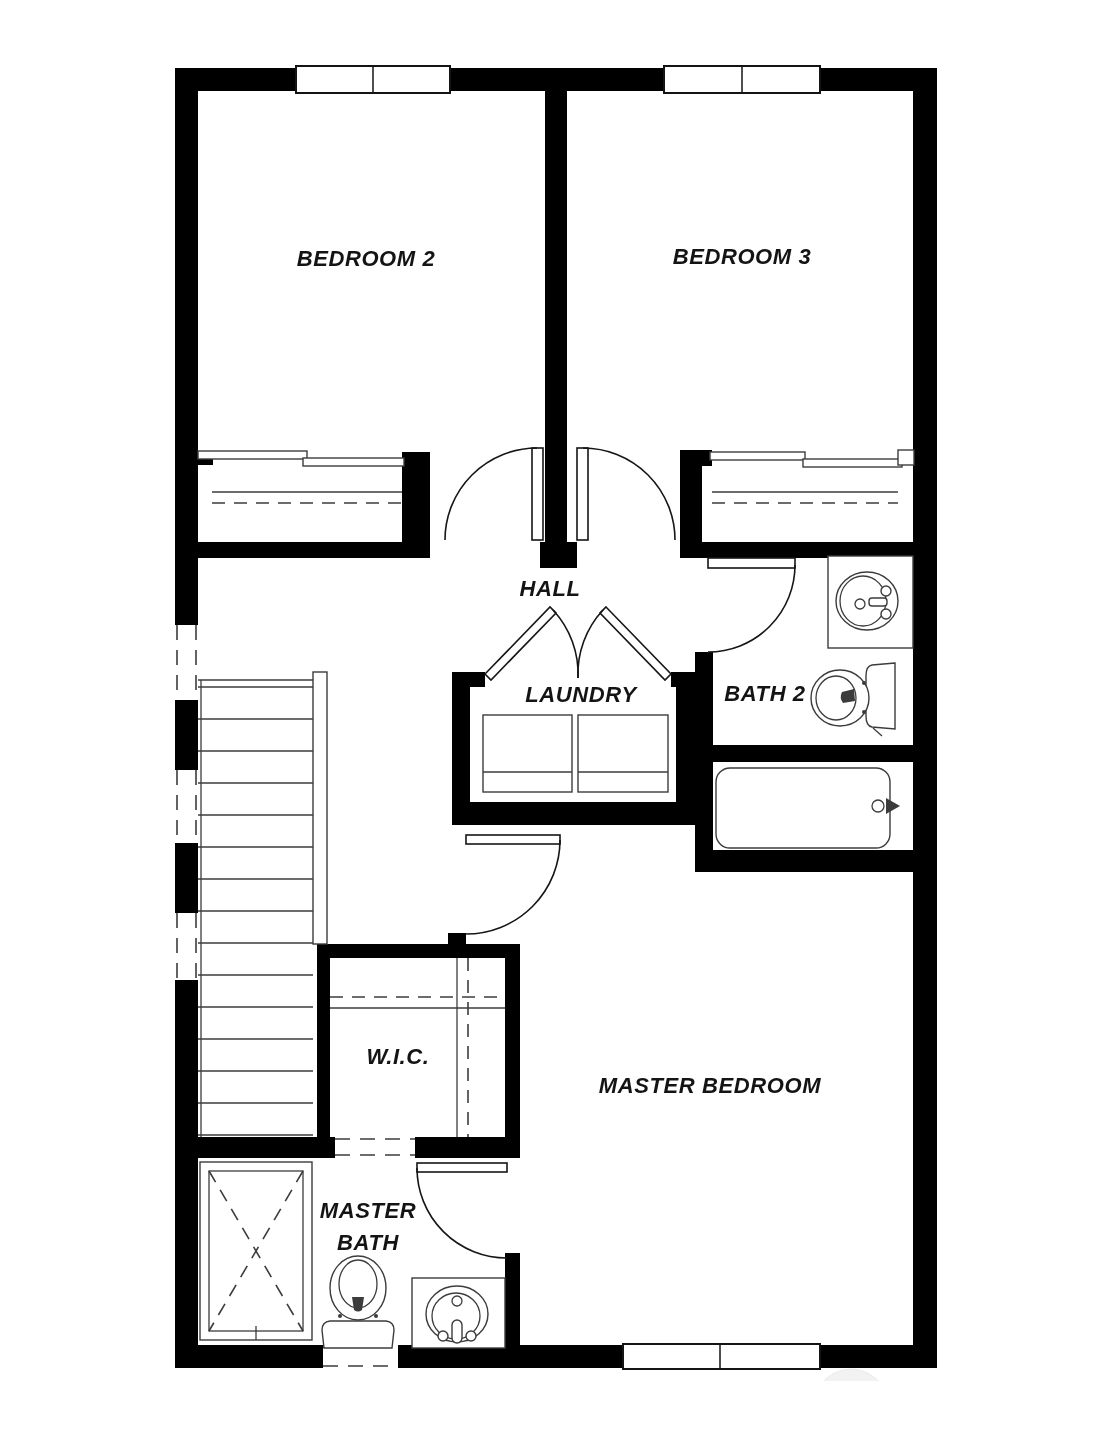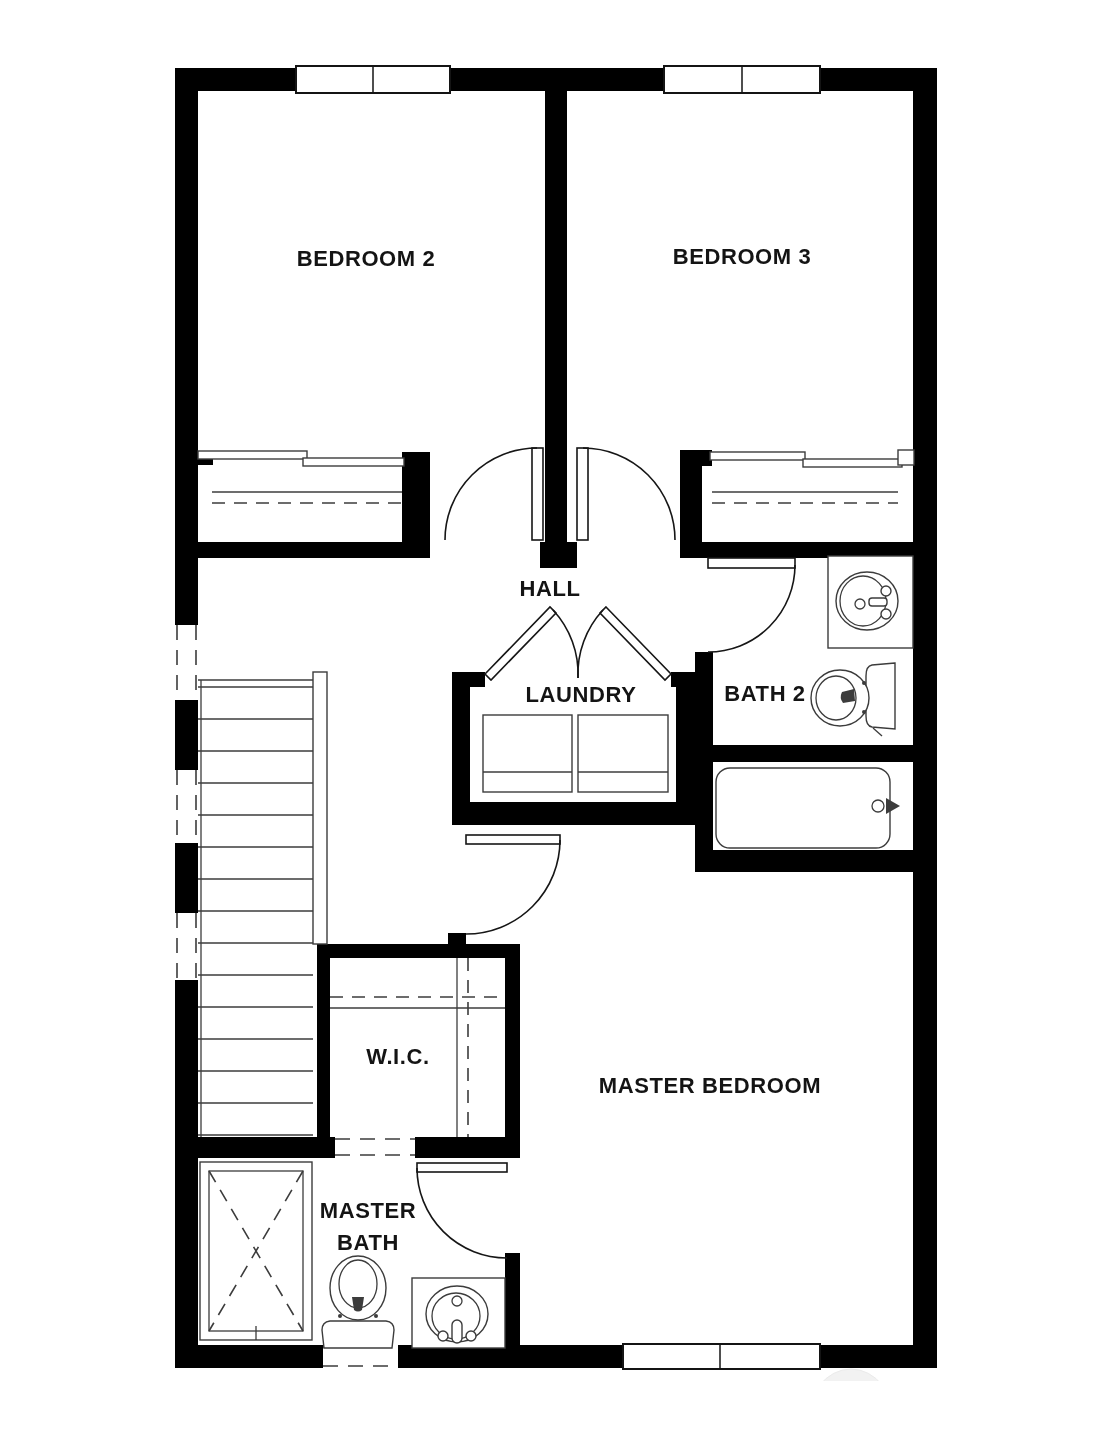--- a/index.html
+++ b/index.html
@@ -1,16 +1,16 @@
 <!DOCTYPE html>
 <html><head>
 <meta charset="utf-8">
 <style>
   html,body{margin:0;padding:0;background:#ffffff;}
-  .canvas{position:relative;width:1112px;height:1381px;background:#ffffff;overflow:hidden;}
+  .canvas{position:relative;width:1112px;height:1381px;background:#ffffff;overflow:hidden;font-style:italic;}
   svg{display:block;}
   .wall{fill:#000000;stroke:none;}
   .win{fill:#ffffff;stroke:#141414;stroke-width:2;}
   .winline{stroke:#141414;stroke-width:1.5;}
   .door{fill:#ffffff;stroke:#161616;stroke-width:1.6;}
   .arc{fill:none;stroke:#161616;stroke-width:1.6;}
   .fx{fill:#ffffff;stroke:#3c3c3c;stroke-width:1.4;}
   .fxf{fill:#3c3c3c;stroke:none;}
   .thin{fill:none;stroke:#3c3c3c;stroke-width:1.3;}
   .dash{fill:none;stroke:#3c3c3c;stroke-width:1.6;stroke-dasharray:13 9;}

